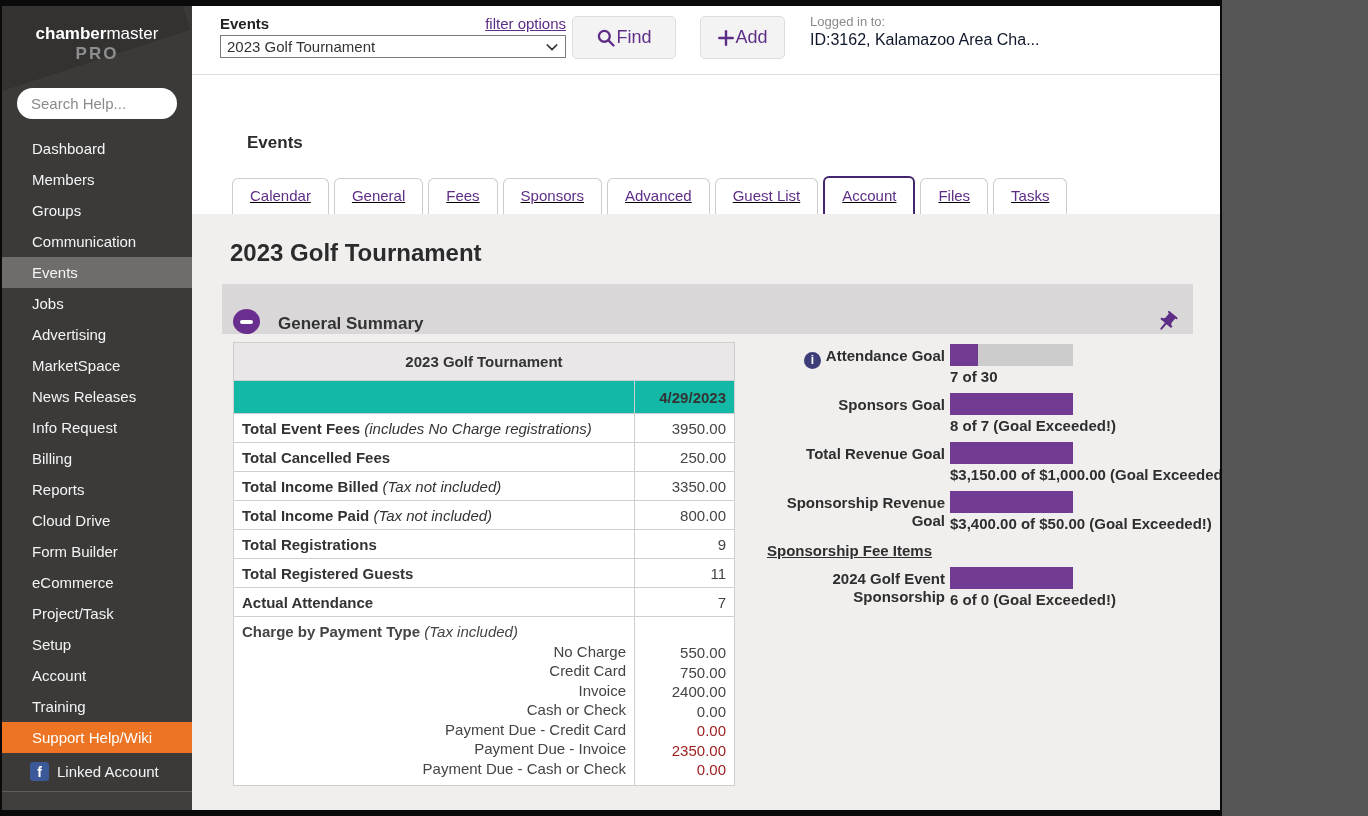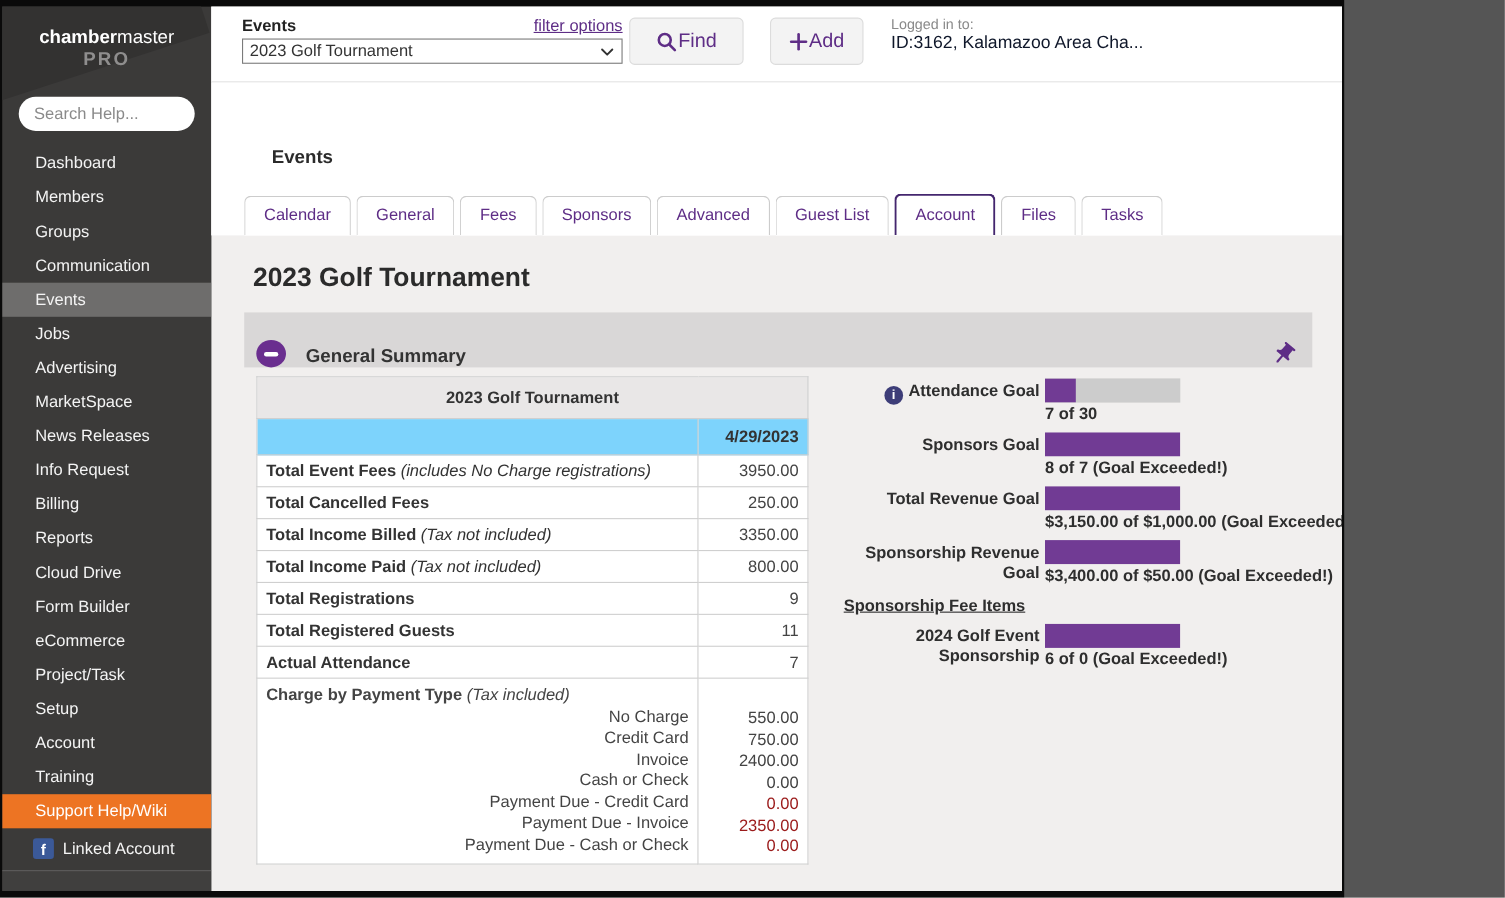--- a/index.html
+++ b/index.html
@@ -35,40 +35,40 @@
   .btn { position:absolute; top:10px; height:43px; border-radius:5px; background:#f3f3f3; border:1px solid #dcdcdc; color:#5e2d86; font-size:18px; display:flex; align-items:center; justify-content:center; cursor:pointer; }
   .btn-find { left:380px; width:104px; }
   .btn-add { left:508px; width:85px; }
   .tb-login { position:absolute; left:618px; top:8px; }
   .tb-login .l1 { font-size:13px; color:#8a8a8a; }
   .tb-login .l2 { font-size:16px; color:#0f172a; margin-top:2px; }
 
   
   .page-head { position:relative; background:#fff; height:139px; flex-shrink:0; }
   .page-title { position:absolute; left:55px; top:58px; font-size:17px; font-weight:bold; color:#2b2b2b; }
-  .tabs { position:absolute; bottom:0; left:30px; display:flex; align-items:flex-end; }
+  .tabs { position:absolute; bottom:0; left:40px; display:flex; align-items:flex-end;text-decoration:underline; }
   .tab { height:36px; line-height:34px; padding:0 17px; margin-right:5px; background:#fff; border:1px solid #ccc; border-bottom:none; border-radius:6px 6px 0 0; color:#5e2d86; font-size:15px; cursor:pointer; white-space:nowrap; }
   .tab.active { border:2px solid #44266e; border-bottom:none; height:38px; line-height:36px; }
 
   
   .content { flex:1; overflow:hidden; }
   .event-h1 { margin:25px 0 17px 38px; font-size:24px; font-weight:bold; color:#2b2b2b; }
   .section-bar { margin:0 27px 0 30px; height:50px; background:#d9d7d7; display:flex; align-items:flex-end; padding:0 14px 0 11px; }
   .collapse-icon { width:27px; height:25px; border-radius:50%; background:#6a2e8f; display:flex; align-items:center; justify-content:center; cursor:pointer; flex-shrink:0; }
   .collapse-icon i { display:block; width:13px; height:4px; border-radius:2px; background:#fff; }
   .section-title { margin-left:18px; font-size:17px; font-weight:bold; color:#333; }
   .pin { margin-left:auto; cursor:pointer; }
 
   .summary-body { display:flex; margin-left:41px; padding-top:8px; }
 
   
   table.sum { border-collapse:collapse; width:502px; background:#fff; flex-shrink:0; align-self:flex-start; }
   .sum th, .sum td { border:1px solid #cfcfcf; font-size:15px; }
   .sum .t-title { background:#e9e7e7; height:38px; text-align:center; font-weight:bold; color:#333; }
-  .sum .t-date td { background:#7dd3fc; height:33px; }
+  .sum .t-date td { background:#14b8a6; height:33px; }
   .sum .t-date .val { font-weight:bold; color:#333; }
   .sum td.lbl { padding:5px 8px; color:#333; height:29px; }
   .sum td.lbl b { font-weight:bold; }
   .sum td.lbl i { font-style:italic; }
   .sum td.val { width:100px; text-align:right; padding:5px 8px; color:#444; }
   .charge-lines div, .charge-vals div { line-height:19.5px; font-size:15px; }
   .charge-lines { text-align:right; color:#444; }
   .charge-head { text-align:left; line-height:21px; }
   .spacer-line { height:21px; }
   .charge-vals { text-align:right; color:#444; }

